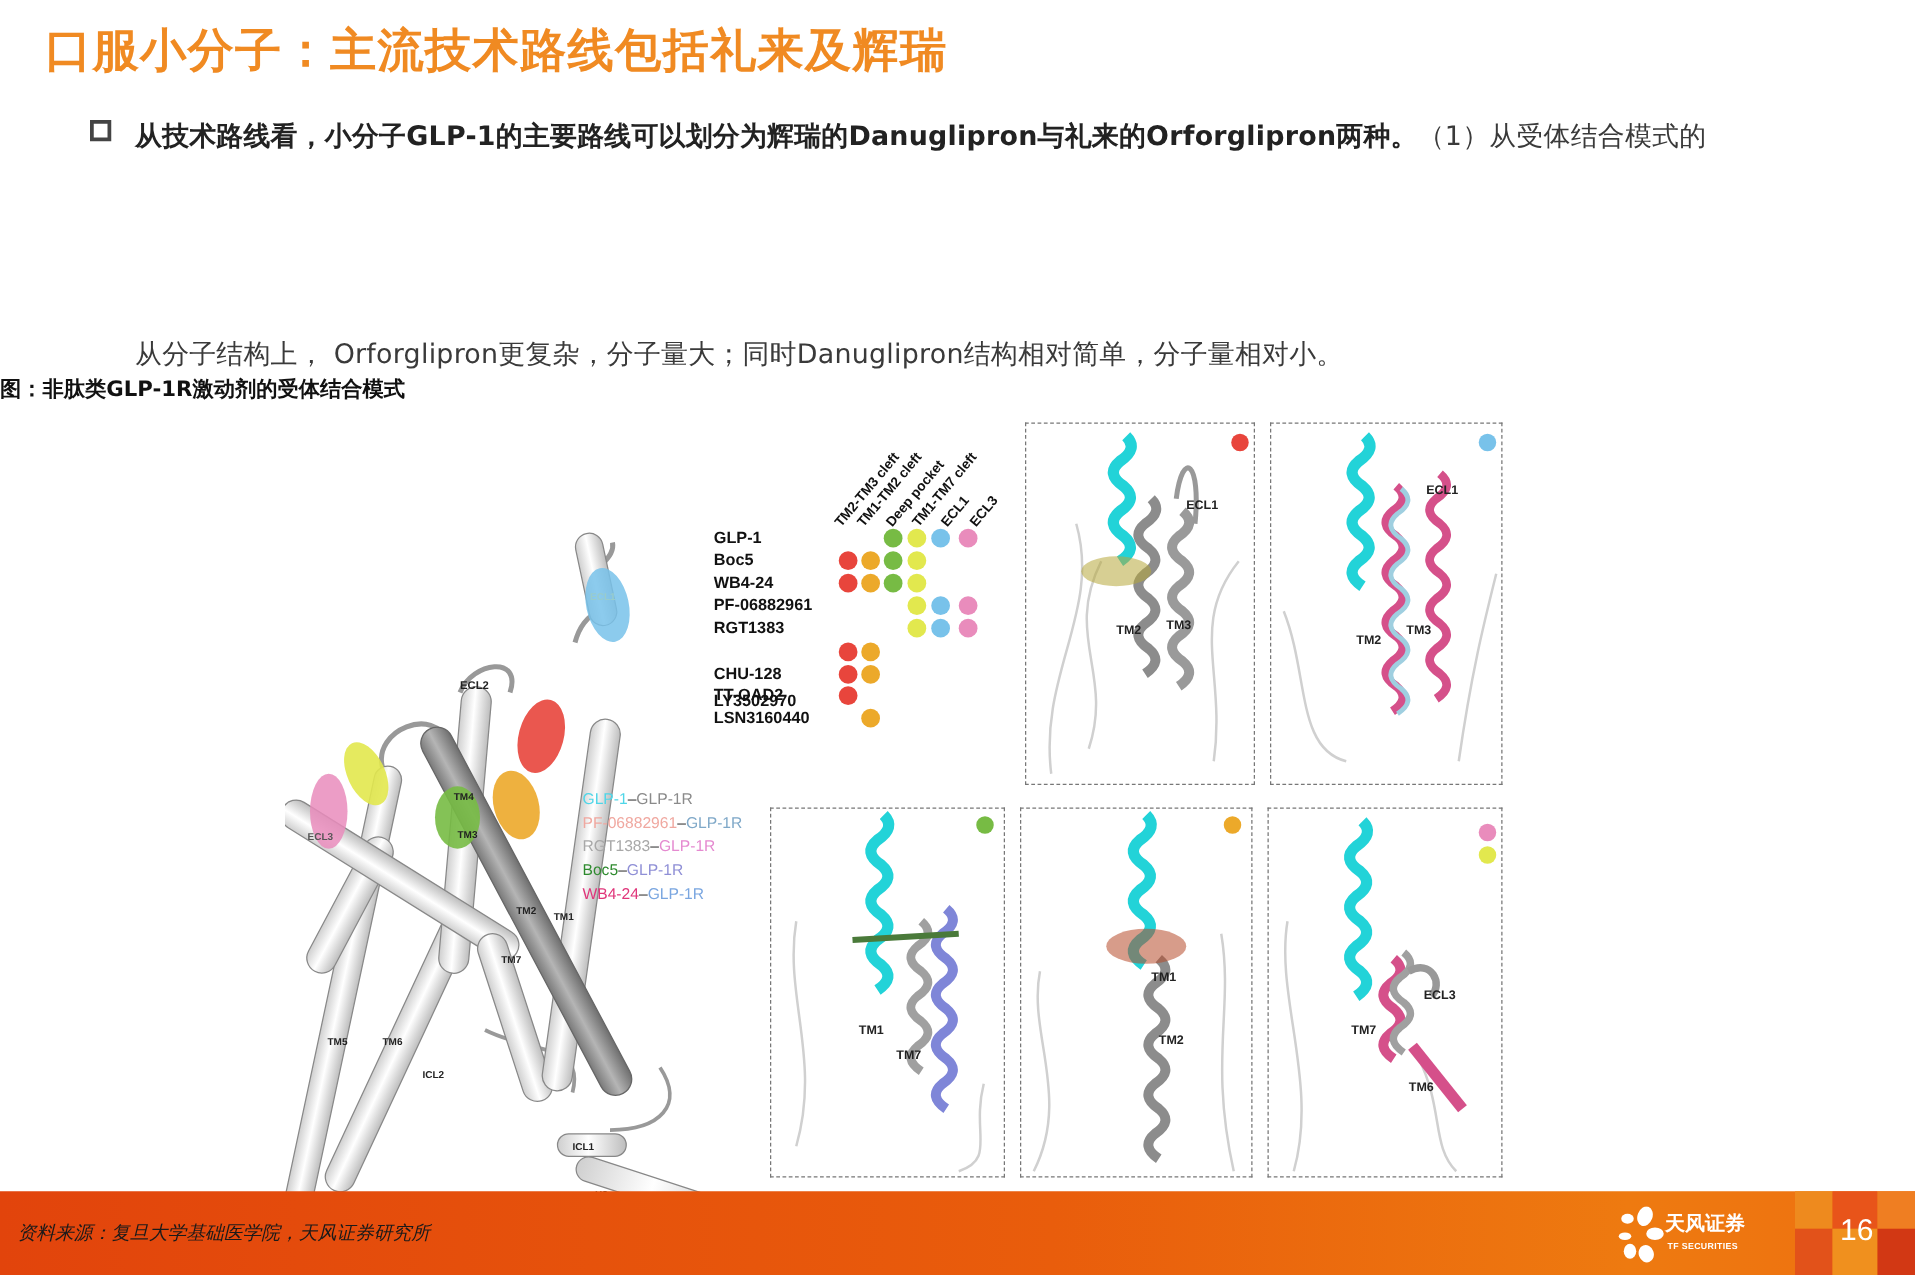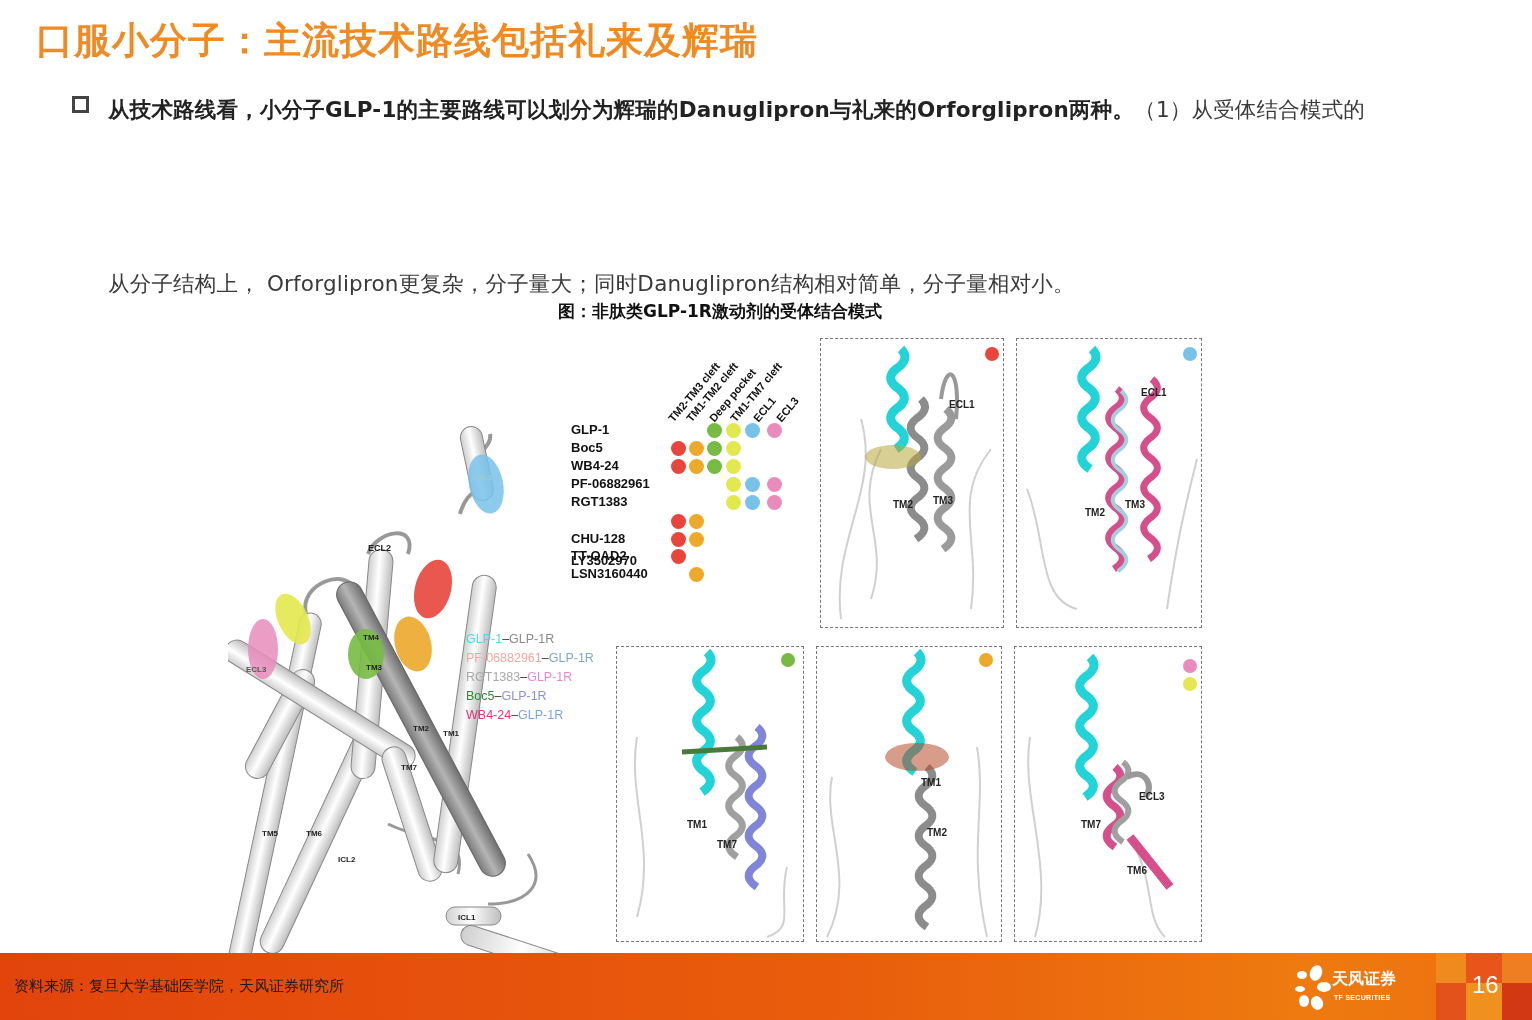--- a/index.html
+++ b/index.html
@@ -17,21 +17,21 @@
     position: absolute; left: 0; top: 8px; width: 17px; height: 17px;
     border: 3px solid #444; background: #fff;
   }
   .para {
     margin-left: 36px; font-size: 21.5px; line-height: 43.5px; color: #3a3a3a;
     font-family: "DejaVu Sans", sans-serif; letter-spacing: 0.2px;
   }
   .para .lead { font-weight: bold; color: #222; }
 
   .fig-caption {
-    position: absolute; left: 0; width: 1440px; top: 300px; text-align: center;
+    position: absolute; left: 0; width: 1440px; top: 300px; text-align: left;
     font-size: 17px; font-weight: bold; color: #111; font-family: "DejaVu Sans", sans-serif;
   }
 
   .figure { position: absolute; left: 188px; top: 334px; width: 1028px; height: 620px; background: #fff; }
   .col-label {
     position: absolute; font-size: 11px; font-weight: bold; color: #111; white-space: nowrap;
     transform-origin: left bottom; transform: rotate(-50deg);
   }
   .row-label { position: absolute; left: 383px; font-size: 13px; font-weight: bold; color: #111; }
   .dot { position: absolute; width: 15px; height: 15px; border-radius: 50%; }
@@ -41,21 +41,21 @@
 
   .panel { position: absolute; border: 1.5px dashed #777; background: #fff; overflow: hidden; }
   .panel-dot { position: absolute; width: 14px; height: 14px; border-radius: 50%; }
   .panel-label { position: absolute; font-size: 10px; font-weight: bold; color: #222; }
 
   .footer {
     position: absolute; left: 0; top: 953px; width: 1532px; height: 67px;
     background: linear-gradient(90deg, #e2440c 0%, #e95d0c 55%, #ee7a10 85%, #ee7010 100%);
   }
   .footer-source {
-    position: absolute; left: 14px; top: 24px; font-size: 15px; color: #1a1a1a;
+    position: absolute; left: 14px; top: 24px; font-size: 15px; font-style: italic; color: #1a1a1a;
     font-family: "DejaVu Sans", sans-serif;
   }
   .tiles { position: absolute; left: 1436px; top: 0; width: 96px; height: 67px; }
   .tile { position: absolute; }
   .page-num { position: absolute; left: 1472px; top: 18px; font-size: 24px; color: #fff; }
   .logo { position: absolute; left: 1292px; top: 12px; width: 140px; height: 46px; }
   .logo-cn { position: absolute; left: 40px; top: 4px; font-size: 16px; font-weight: bold; color: #fff; font-family: Liberation Serif, serif; }
   .logo-en { position: absolute; left: 42px; top: 29px; font-size: 7px; font-weight: bold; color: #fff; letter-spacing: 0.3px; }
 </style>
 </head>

